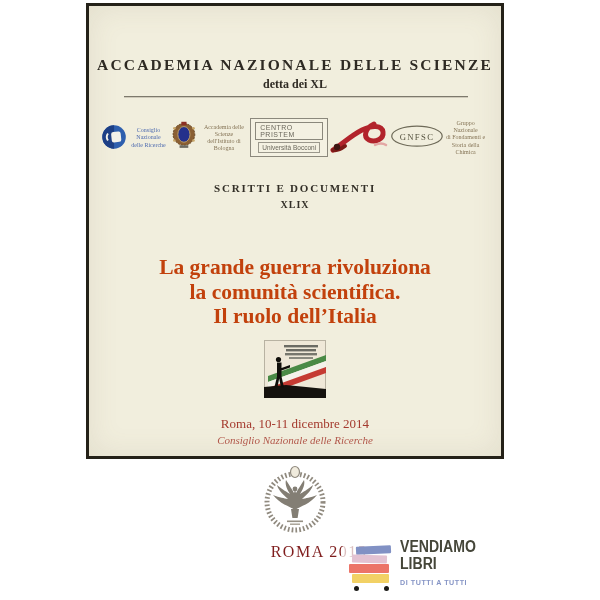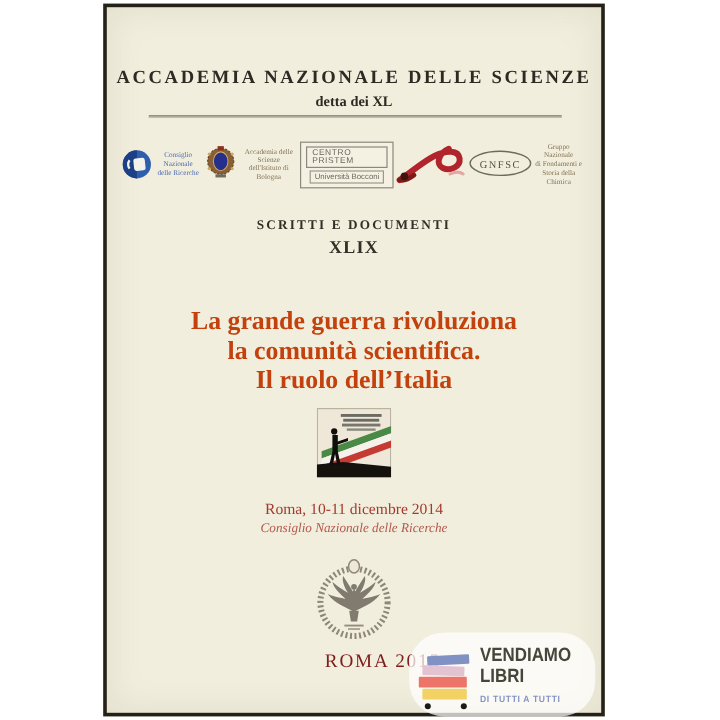--- a/index.html
+++ b/index.html
@@ -1,41 +1,41 @@
 <!DOCTYPE html>
 <html><head>
 <meta charset="utf-8">
 <style>
   html,body{margin:0;padding:0;}
   body{width:600px;height:600px;background:#ffffff;font-family:"Liberation Serif", serif;}
   .stage{position:relative;width:600px;height:600px;background:#ffffff;overflow:hidden;}
 
   .cover{
-    position:absolute;left:86px;top:3px;width:418px;height:594px;
+    position:absolute;left:86px;top:3px;width:418px;height:456px;
     background:#f1eedd;border:3px solid #242118;box-sizing:border-box;
     box-shadow:inset 0 0 30px rgba(120,110,80,.12);
   }
   .ctr{position:absolute;left:0;right:0;text-align:center;color:#2f2b24;}
 
   .academy-name{top:50px;font-size:15.5px;font-weight:600;letter-spacing:2.2px;color:#2e2a23;}
   .academy-sub{top:71px;font-size:12px;font-weight:700;color:#2e2a23;}
   .head-rule{position:absolute;top:90px;left:35px;width:344px;height:1px;background:#7d796c;border-bottom:1px solid #cfcaba;}
 
   .logos-row{position:absolute;top:99px;left:12px;right:14px;height:64px;display:flex;align-items:center;justify-content:space-between;}
   .logo-item{display:flex;flex-direction:row;align-items:center;justify-content:center;}
   .logo-cap{font-family:"Liberation Serif",serif;font-size:6px;line-height:1.2;text-align:center;margin-top:2px;}
   .cap-blue{color:#4f6cb0;}
   .cap-brown{color:#857456;}
 
   .pristem-box{border:1px solid #8b887c;background:#f4f1e2;padding:3px 4px;display:flex;flex-direction:column;align-items:center;}
   .pristem-l1{border:1px solid #8b887c;font-family:"Liberation Sans",sans-serif;font-size:7px;letter-spacing:.5px;color:#6b685c;padding:1px 4px;}
   .pristem-l2{border:1px solid #9b988c;font-family:"Liberation Sans",sans-serif;font-size:6.5px;color:#6b685c;padding:1px 3px;margin-top:2px;}
 
   .series-title{top:176px;font-size:11px;font-weight:700;letter-spacing:1.8px;color:#332f27;}
-  .series-num{top:193px;font-size:15px;font-weight:700;letter-spacing:1px;color:#332f27;}
+  .series-num{top:193px;font-size:10px;font-weight:700;letter-spacing:1px;color:#332f27;}
   .section-label{top:231px;font-size:11px;font-weight:600;letter-spacing:2.6px;color:#3a362d;}
 
   .main-title{top:249px;font-size:21.5px;line-height:24.5px;font-weight:700;color:#c2410c;}
 
   .wwi-logo{position:absolute;top:334px;left:50%;transform:translateX(-50%);width:62px;height:58px;}
 
   .event-date{top:410px;font-size:13px;font-weight:400;color:#a43a2e;}
   .event-host{top:428px;font-size:11px;font-style:italic;color:#b2574a;}
 
   .seal{position:absolute;top:456px;left:50%;transform:translateX(-50%);width:76px;height:76px;opacity:.85;}

